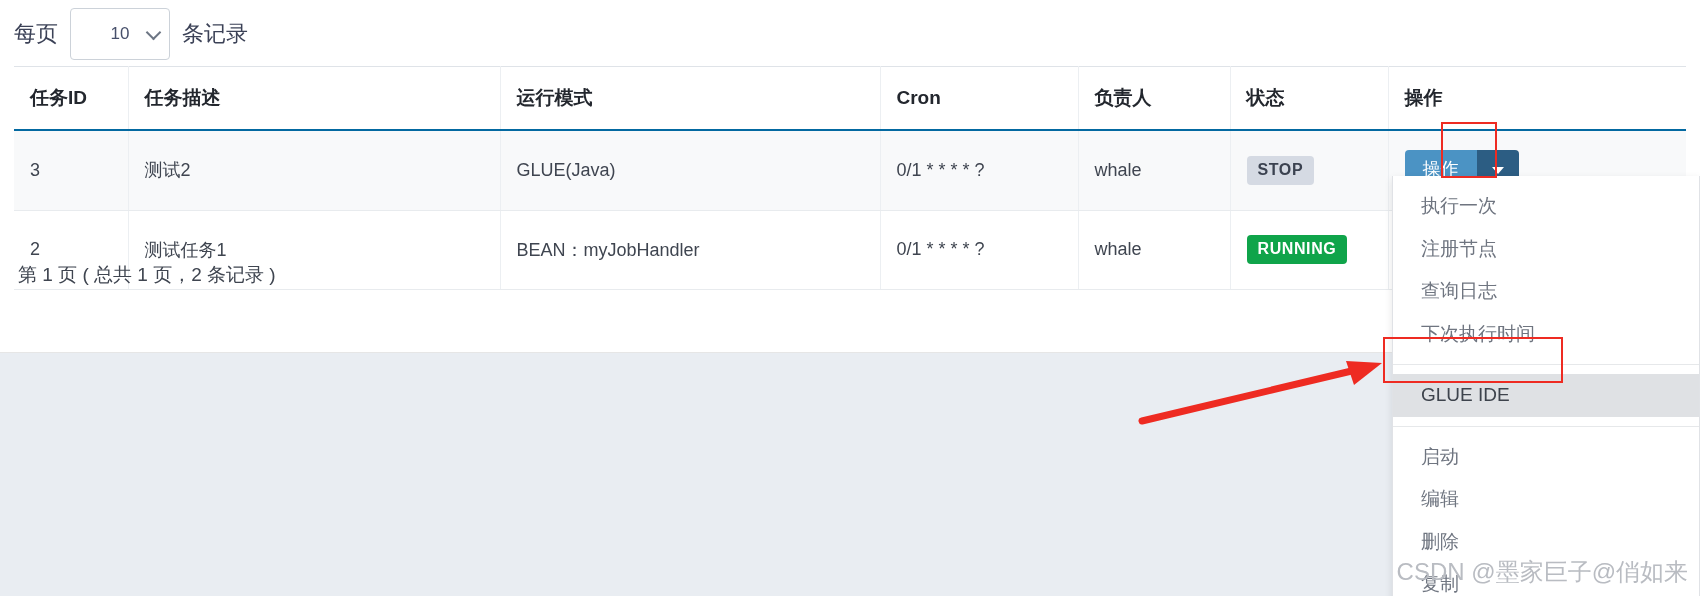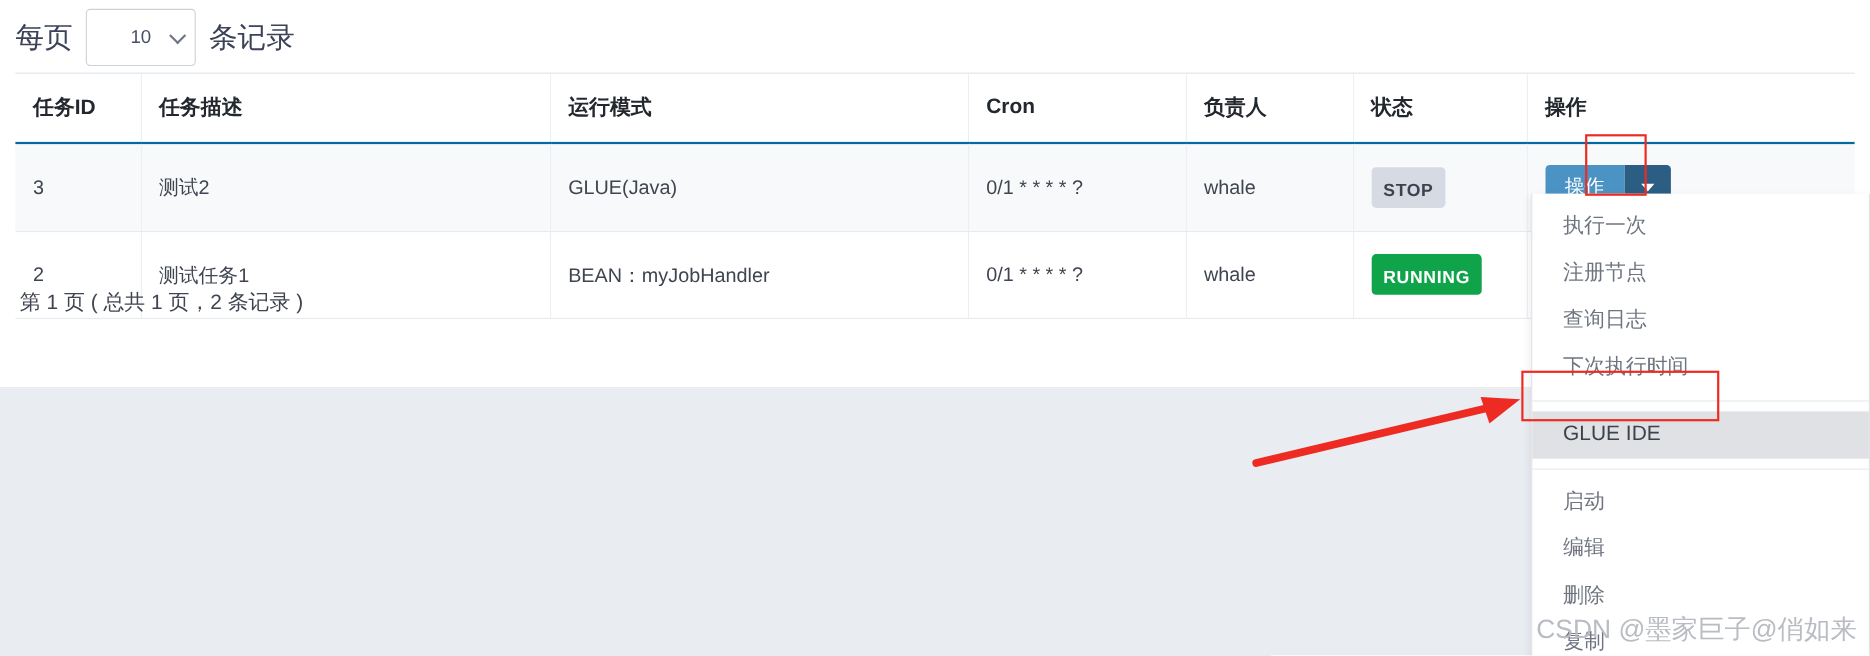--- a/index.html
+++ b/index.html
@@ -30,21 +30,21 @@
   
   .pagesize-bar {
     position: absolute;
     left: 14px; top: 12px;
     display: flex;
     align-items: center;
     gap: 12px;
     height: 44px;
   }
   .pagesize-label {
-    font-size: 26px;
+    font-size: 22px;
     color: #3c4257;
     line-height: 1;
   }
   .pagesize-select {
     position: relative;
     width: 100px;
     height: 52px;
     border: 1px solid #ccd2d9;
     border-radius: 4px;
     background: #ffffff;
@@ -108,21 +108,21 @@
   .col-owner { width: 152px; }
   .col-state { width: 158px; }
   .col-ops   { width: 298px; }
 
   
   .badge {
     display: inline-block;
     font-size: 16px;
     font-weight: bold;
     letter-spacing: 0.6px;
-    padding: 14px 11px 7px;
+    padding: 6px 11px 7px;
     border-radius: 4px;
     line-height: 1;
   }
   .badge-stop { background: #d5dae3; color: #3b4250; }
   .badge-running { background: #0fa44a; color: #ffffff; }
 
   
   .btn-group {
     display: inline-flex;
     align-items: stretch;

